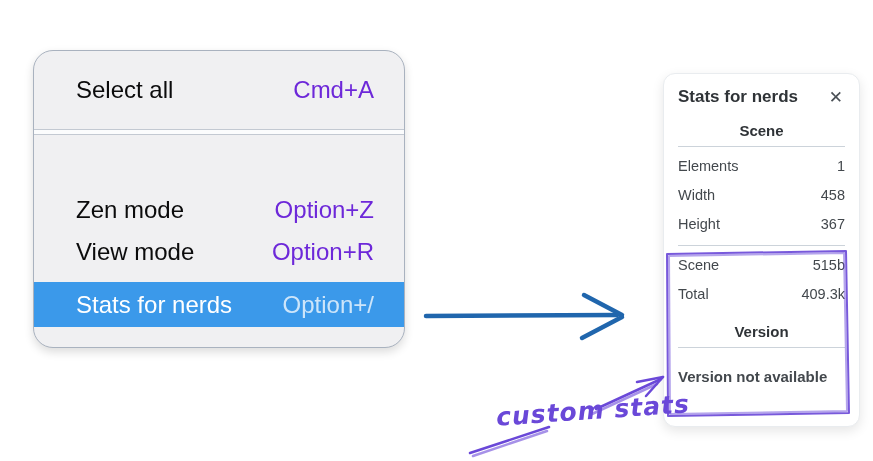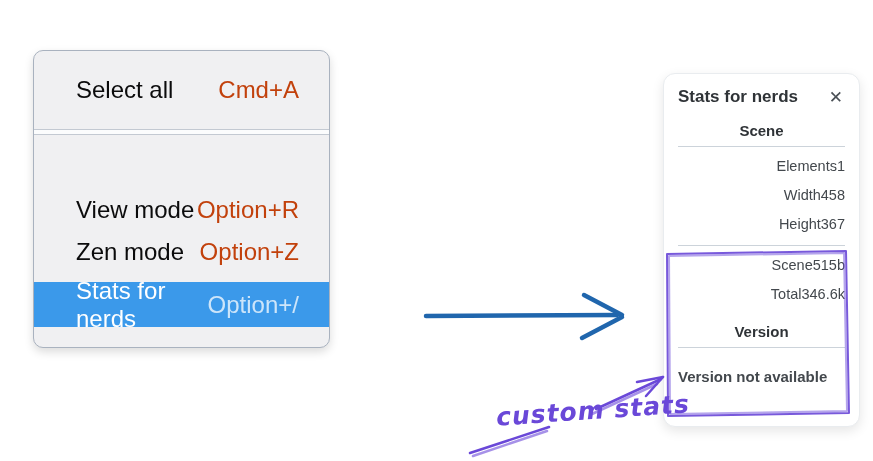--- a/index.html
+++ b/index.html
@@ -6,54 +6,54 @@
   .canvas{
     position:relative;width:873px;height:461px;background:#ffffff;overflow:hidden;
     font-family:"Liberation Sans","DejaVu Sans",sans-serif;
     --highlight:#3b99ea;
     --arrow-blue:#2066ad;
     --annot-purple:#6a48d8;
   }
 
   
   .menu{
-    position:absolute;left:33px;top:50px;width:297px;height:298px;
-    background:#f0f0f2;border:1.5px solid #a9b2bf;border-radius:10px;
+    position:absolute;left:33px;top:50px;width:372px;height:298px;
+    background:#f0f0f2;border:1.5px solid #a9b2bf;border-radius:20px;
     box-shadow:0 4px 10px rgba(0,0,0,.14);
     box-sizing:border-box;overflow:hidden;
   }
   .menu-section-1{height:78px;display:flex;flex-direction:column;justify-content:center;}
   .menu-divider{height:4px;background:#fbfcfd;border-top:1px solid #c3c9d2;border-bottom:1px solid #c3c9d2;}
   .menu-section-2{padding-top:12px;}
   .menu-item{
     height:42px;display:flex;align-items:center;justify-content:space-between;
     padding:0 30px 0 42px;font-size:24px;color:#0b0b0c;cursor:default;
   }
-  .menu-item .shortcut{color:#c2410c;}
+  .menu-item .shortcut{color:#6d28d9;}
   .menu-item.highlighted{
     height:45px;margin-top:9px;background:var(--highlight);color:#ffffff;
   }
   .menu-item.highlighted .shortcut{color:rgba(255,255,255,.75);}
 
   
   .stats-panel{
     position:absolute;left:663px;top:73px;width:197px;height:354px;
     background:#ffffff;border:1px solid #e9ecef;border-radius:12px;
     box-shadow:0 4px 12px rgba(0,0,0,.10);
     box-sizing:border-box;padding:13px 14px 10px 14px;color:#343a40;
   }
   .stats-title-row{display:flex;align-items:center;justify-content:space-between;}
   .stats-title{font-size:17px;font-weight:bold;color:#2f3337;}
   .stats-close{font-size:17px;color:#4a5056;line-height:1;cursor:pointer;padding:1px 2px;}
   .stats-section-header{
     margin-top:15px;text-align:center;font-size:15px;font-weight:bold;color:#2f3337;
   }
   .stats-hr{border:none;border-top:1px solid #ccd3da;margin:7px 0 4px 0;}
   .stats-row{
-    display:flex;justify-content:flex-end;align-items:center;
+    display:flex;justify-content:space-between;align-items:center;
     font-size:14.5px;color:#43484d;height:29px;
   }
   .stats-note{font-size:15px;color:#43484d;margin-top:20px;font-weight:bold;}
 
   
   .overlay{position:absolute;left:0;top:0;width:873px;height:461px;pointer-events:none;}
   .annotation-text{
     position:absolute;left:496px;top:396px;
     font-size:25px;font-style:italic;letter-spacing:1px;font-weight:bold;
     color:var(--annot-purple);transform:rotate(-4deg);white-space:nowrap;
@@ -70,26 +70,26 @@
       <div class="menu-item">
         <span>Select all</span>
         <span class="shortcut">Cmd+A</span>
       </div>
     </div>
     <div class="menu-divider"></div>
     <div class="menu-section-2">
       <div class="menu-item">
       </div>
       <div class="menu-item">
+        <span>Zen mode</span>
+        <span class="shortcut">Option+Z</span>
+      </div>
+      <div class="menu-item">
         <span>View mode</span>
         <span class="shortcut">Option+R</span>
-      </div>
-      <div class="menu-item">
-        <span>Zen mode</span>
-        <span class="shortcut">Option+Z</span>
       </div>
       <div class="menu-item highlighted">
         <span>Stats for nerds</span>
         <span class="shortcut">Option+/</span>
       </div>
     </div>
   </div>
 
   <div class="stats-panel">
     <div class="stats-title-row">
@@ -112,21 +112,21 @@
       <span>367</span>
     </div>
 
     <hr class="stats-hr">
     <div class="stats-row">
       <span>Scene</span>
       <span>515b</span>
     </div>
     <div class="stats-row">
       <span>Total</span>
-      <span>346.6k</span>
+      <span>409.3k</span>
     </div>
 
     <div class="stats-section-header">Version</div>
     <hr class="stats-hr">
     <div class="stats-note">Version not available</div>
   </div>
 
   <svg class="overlay" viewBox="0 0 873 461" xmlns="http://www.w3.org/2000/svg">
 
     <g stroke="var(--arrow-blue)" fill="none" stroke-linecap="round">

